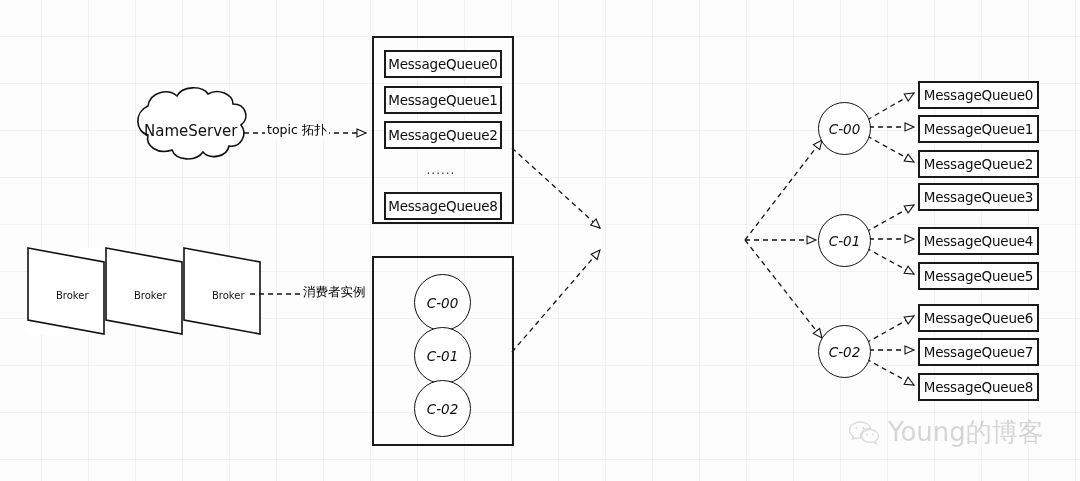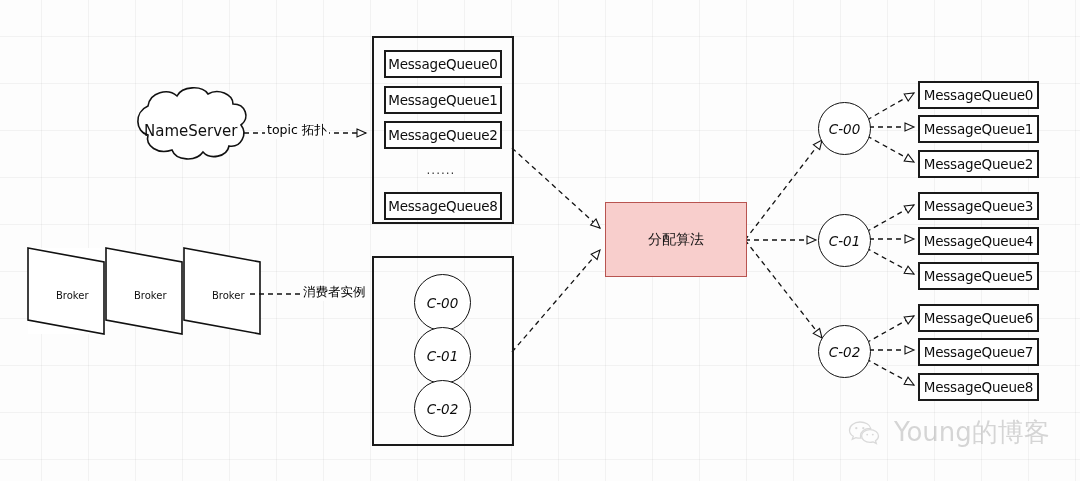--- a/index.html
+++ b/index.html
@@ -92,21 +92,21 @@
     position: absolute;
     font-size: 10px;
     color: #111111;
     white-space: nowrap;
   }
   
   #watermark {
     position: absolute;
     display: flex;
     align-items: center;
-    gap: 12px;
+    gap: 6px;
     opacity: 0.30;
     pointer-events: none;
   }
   #watermark .wm-text {
     font-size: 26px;
     color: #7a7a7a;
     font-family: "DejaVu Sans", "Liberation Sans", sans-serif;
     letter-spacing: 0px;
   }
 </style>
@@ -195,32 +195,30 @@
   <div class="mq-box" style="left:384px; top:86px; width:114px; height:24px;">MessageQueue1</div>
   <div class="mq-box" style="left:384px; top:121px; width:114px; height:24px;">MessageQueue2</div>
   <div class="ellipsis-row" style="left:384px; top:163px; width:114px;">......</div>
   <div class="mq-box" style="left:384px; top:192px; width:114px; height:24px;">MessageQueue8</div>
 
   <div class="container-box" style="left:372px; top:256px; width:138px; height:186px;"></div>
   <div class="circle" style="left:414px; top:274px; width:55px; height:55px;">C-00</div>
   <div class="circle" style="left:414px; top:327px; width:55px; height:55px;">C-01</div>
   <div class="circle" style="left:414px; top:380px; width:55px; height:55px;">C-02</div>
 
-  <div class="algo-box" style="left:605px; top:202px; width:140px; height:73px;
-              background:#f8cecc; border:1.6px solid #b85450;">分配算法</div>
 
   <div class="circle" style="left:818px; top:102px; width:51px; height:51px;">C-00</div>
   <div class="circle" style="left:818px; top:214px; width:51px; height:51px;">C-01</div>
   <div class="circle" style="left:818px; top:325px; width:51px; height:51px;">C-02</div>
 
   <div class="mq-box" style="left:918px; top:81px; width:117px; height:24px;">MessageQueue0</div>
   <div class="mq-box" style="left:918px; top:115px; width:117px; height:24px;">MessageQueue1</div>
   <div class="mq-box" style="left:918px; top:150px; width:117px; height:24px;">MessageQueue2</div>
 
-  <div class="mq-box" style="left:918px; top:192px; width:117px; height:24px;">MessageQueue3</div>
+  <div class="mq-box" style="left:918px; top:183px; width:117px; height:24px;">MessageQueue3</div>
   <div class="mq-box" style="left:918px; top:227px; width:117px; height:24px;">MessageQueue4</div>
   <div class="mq-box" style="left:918px; top:262px; width:117px; height:24px;">MessageQueue5</div>
 
   <div class="mq-box" style="left:918px; top:304px; width:117px; height:24px;">MessageQueue6</div>
   <div class="mq-box" style="left:918px; top:338px; width:117px; height:24px;">MessageQueue7</div>
   <div class="mq-box" style="left:918px; top:373px; width:117px; height:24px;">MessageQueue8</div>
 
   <div id="watermark" style="left:848px; top:415px;">
     <svg width="34" height="28" viewBox="0 0 34 28">
       <path d="M12,3 C6,3 1.5,6.8 1.5,11.2 C1.5,13.7 3,15.9 5.3,17.3 L4.3,20.3 L7.8,18.6

